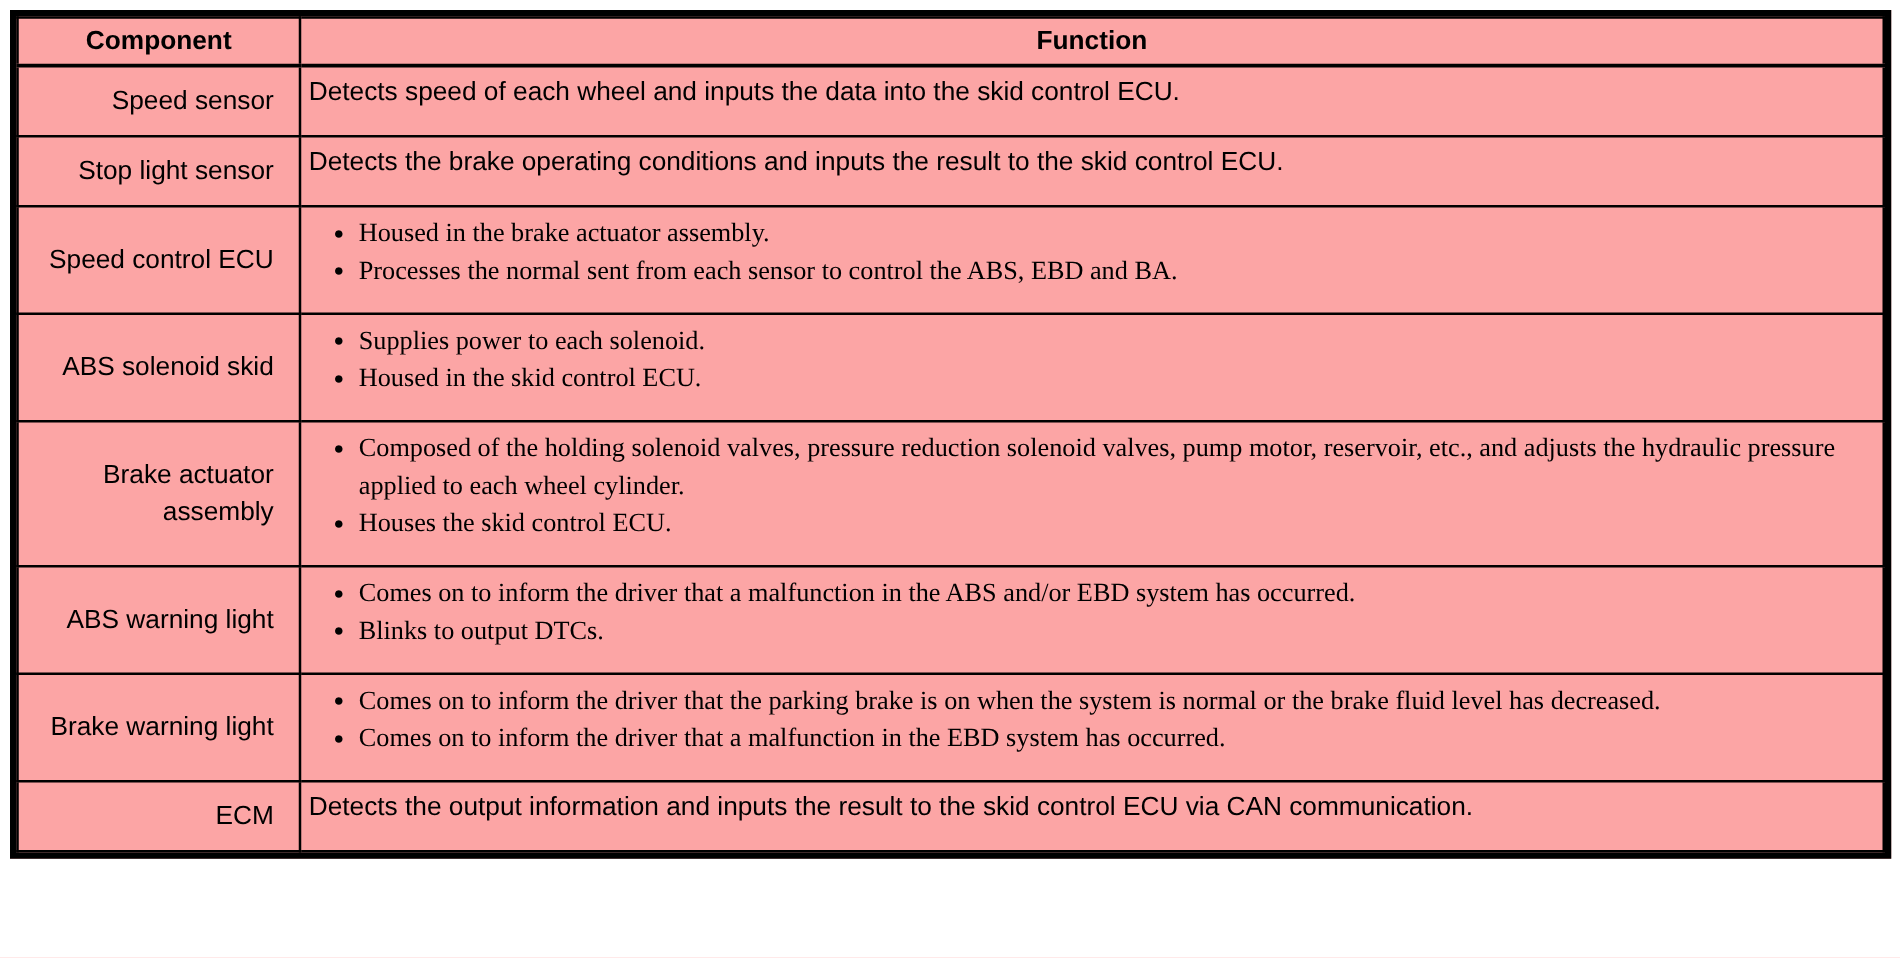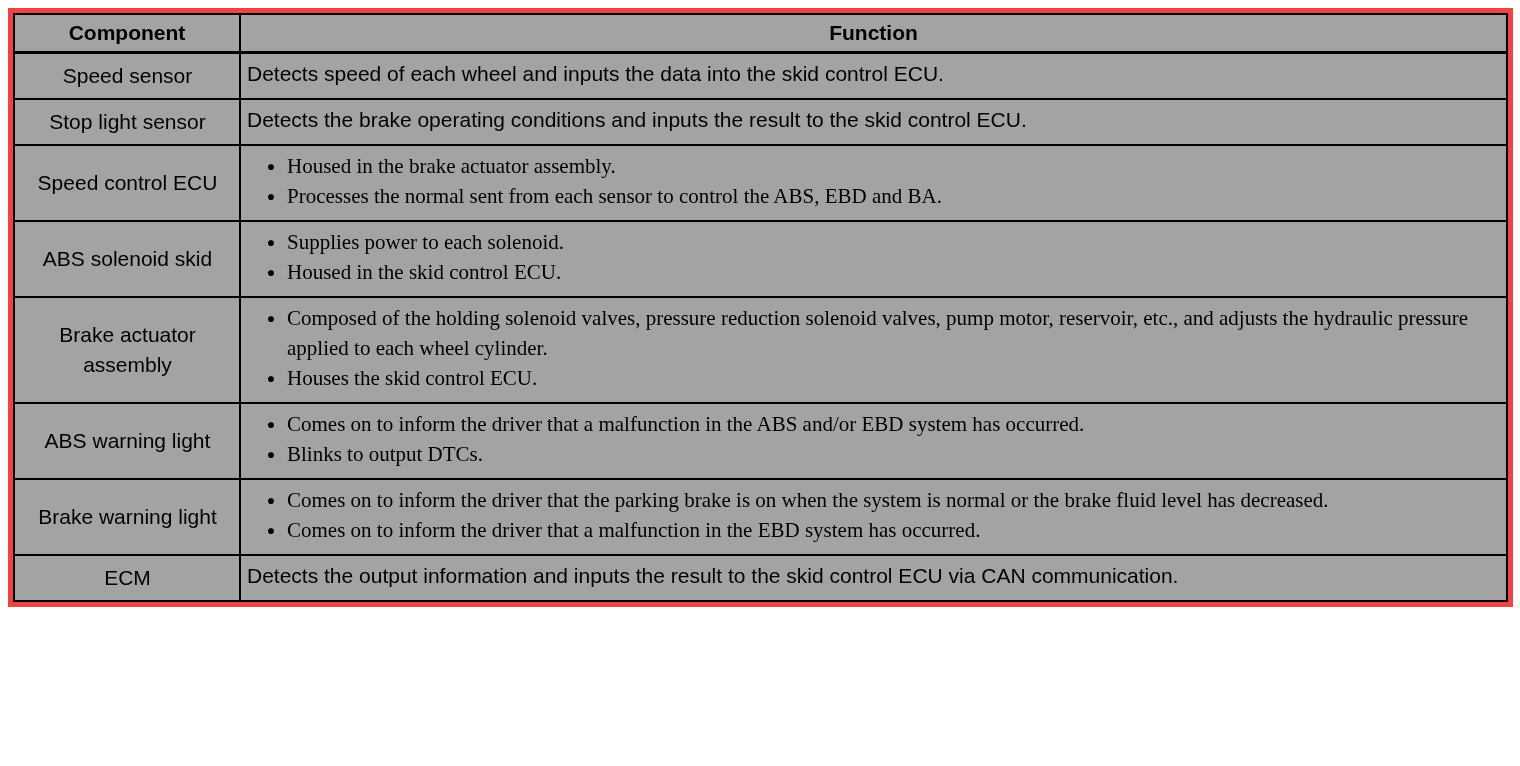--- a/index.html
+++ b/index.html
@@ -11,23 +11,23 @@
     overflow: hidden;
   }
   .page {
     position: absolute;
     left: 8px;
     top: 8px;
     width: 1505px;
     box-sizing: border-box;
   }
   .table-frame {
-    border: 5px solid #ef4444;
+    border: 5px solid #000000;
     box-sizing: border-box;
-    background: #a3a3a3;
+    background: #fca5a5;
   }
   table.spec-table {
     border-collapse: collapse;
     table-layout: fixed;
     width: 100%;
     font-family: "Liberation Sans", "DejaVu Sans", sans-serif;
     font-size: 21px;
     color: #000000;
   }
   table.spec-table col.col-component { width: 226px; }
@@ -39,27 +39,27 @@
   }
   table.spec-table th {
     font-weight: bold;
     text-align: center;
     height: 38px;
     padding: 3px 4px;
     border-bottom-width: 3px;
     line-height: 30px;
   }
   td.component-cell {
-    padding: 5px 4px 5px 5px;
+    padding: 5px 20px 5px 5px;
     line-height: 30px;
-    text-align: center;
+    text-align: right;
     margin-top: 21px;
   }
   td.function-cell {
-    padding: 5px 8px 9px 0;
+    padding: 5px 8px 19px 0;
     line-height: 30px;
   }
   .plain-text {
     padding-left: 6px;
   }
   .bullet-line {
     display: flex;
     align-items: flex-start;
     padding-left: 14px;
   }

